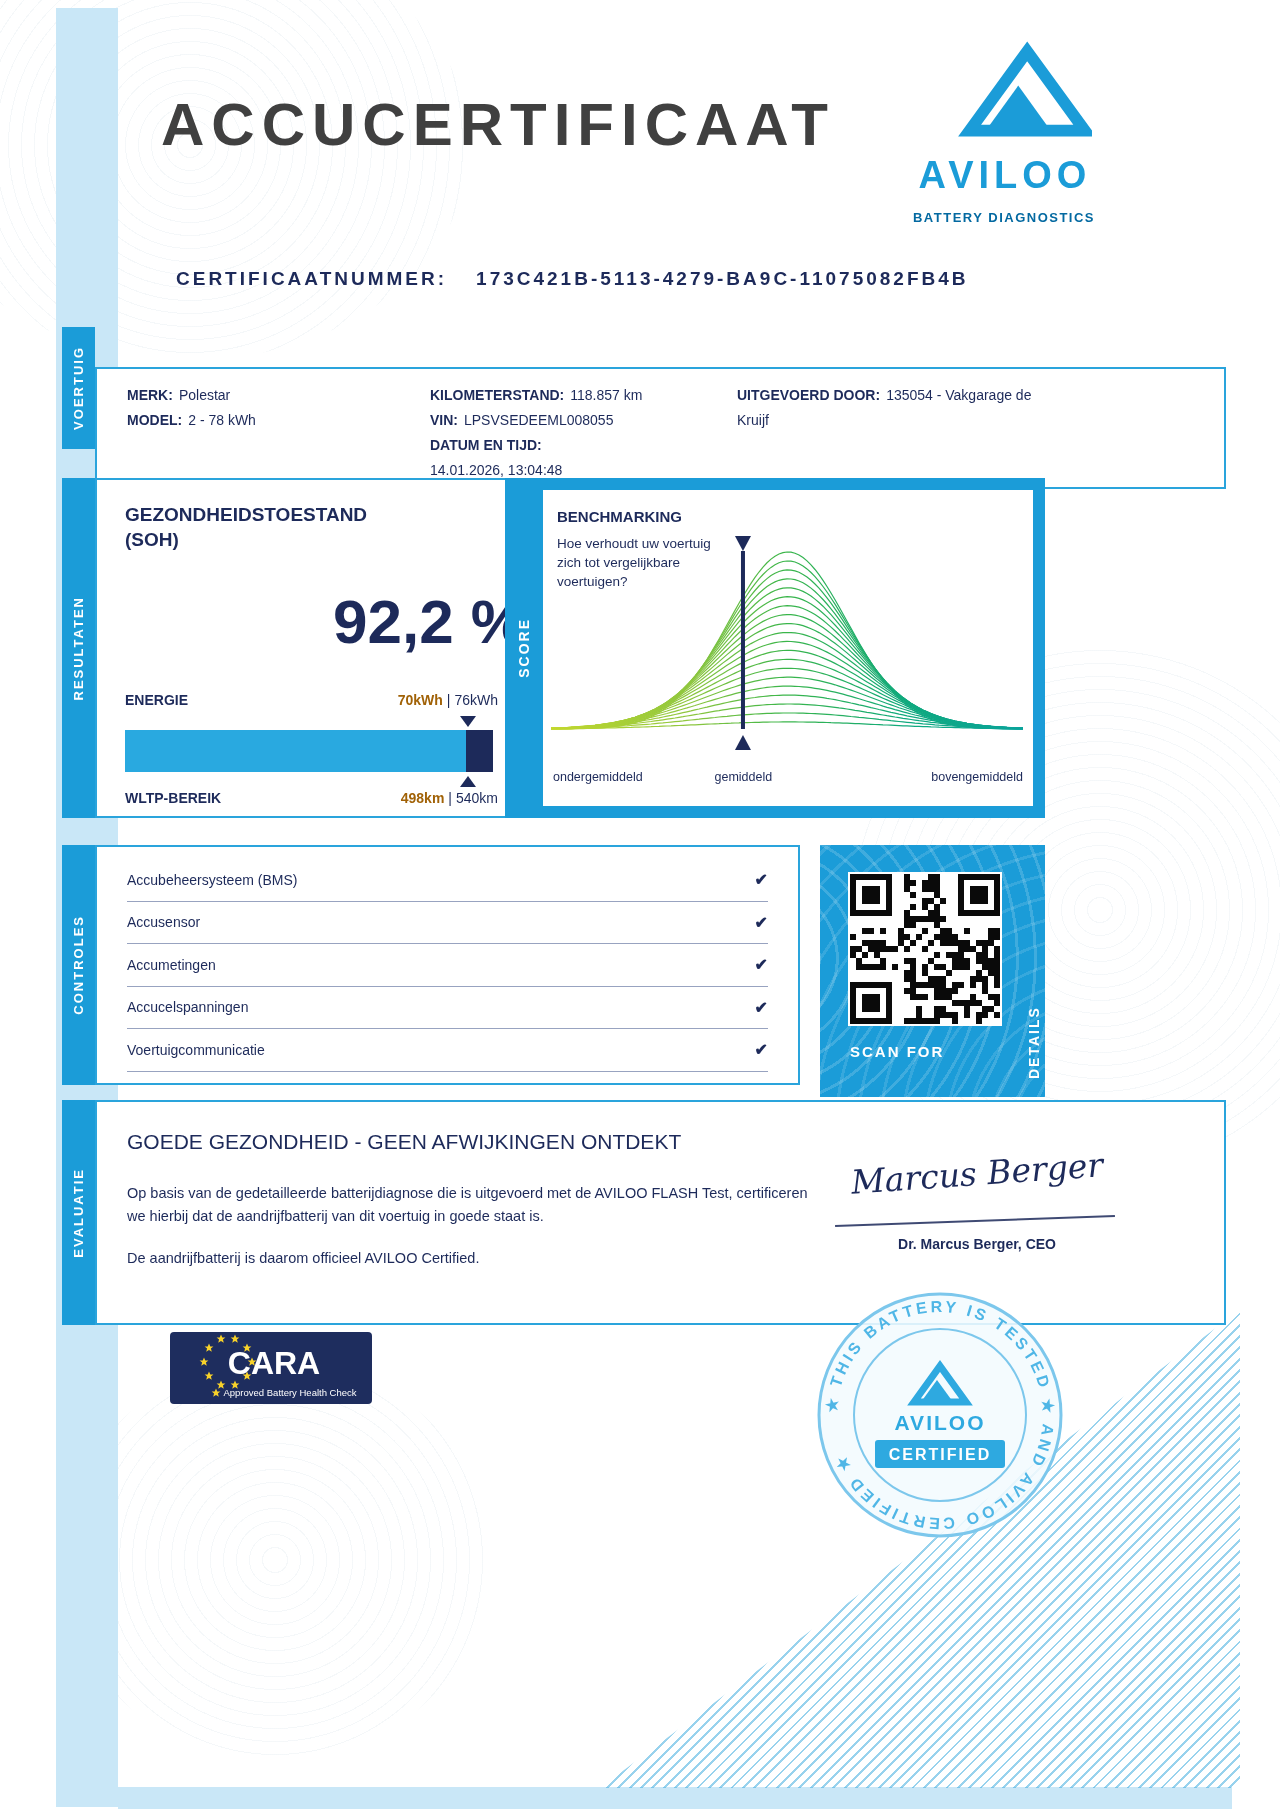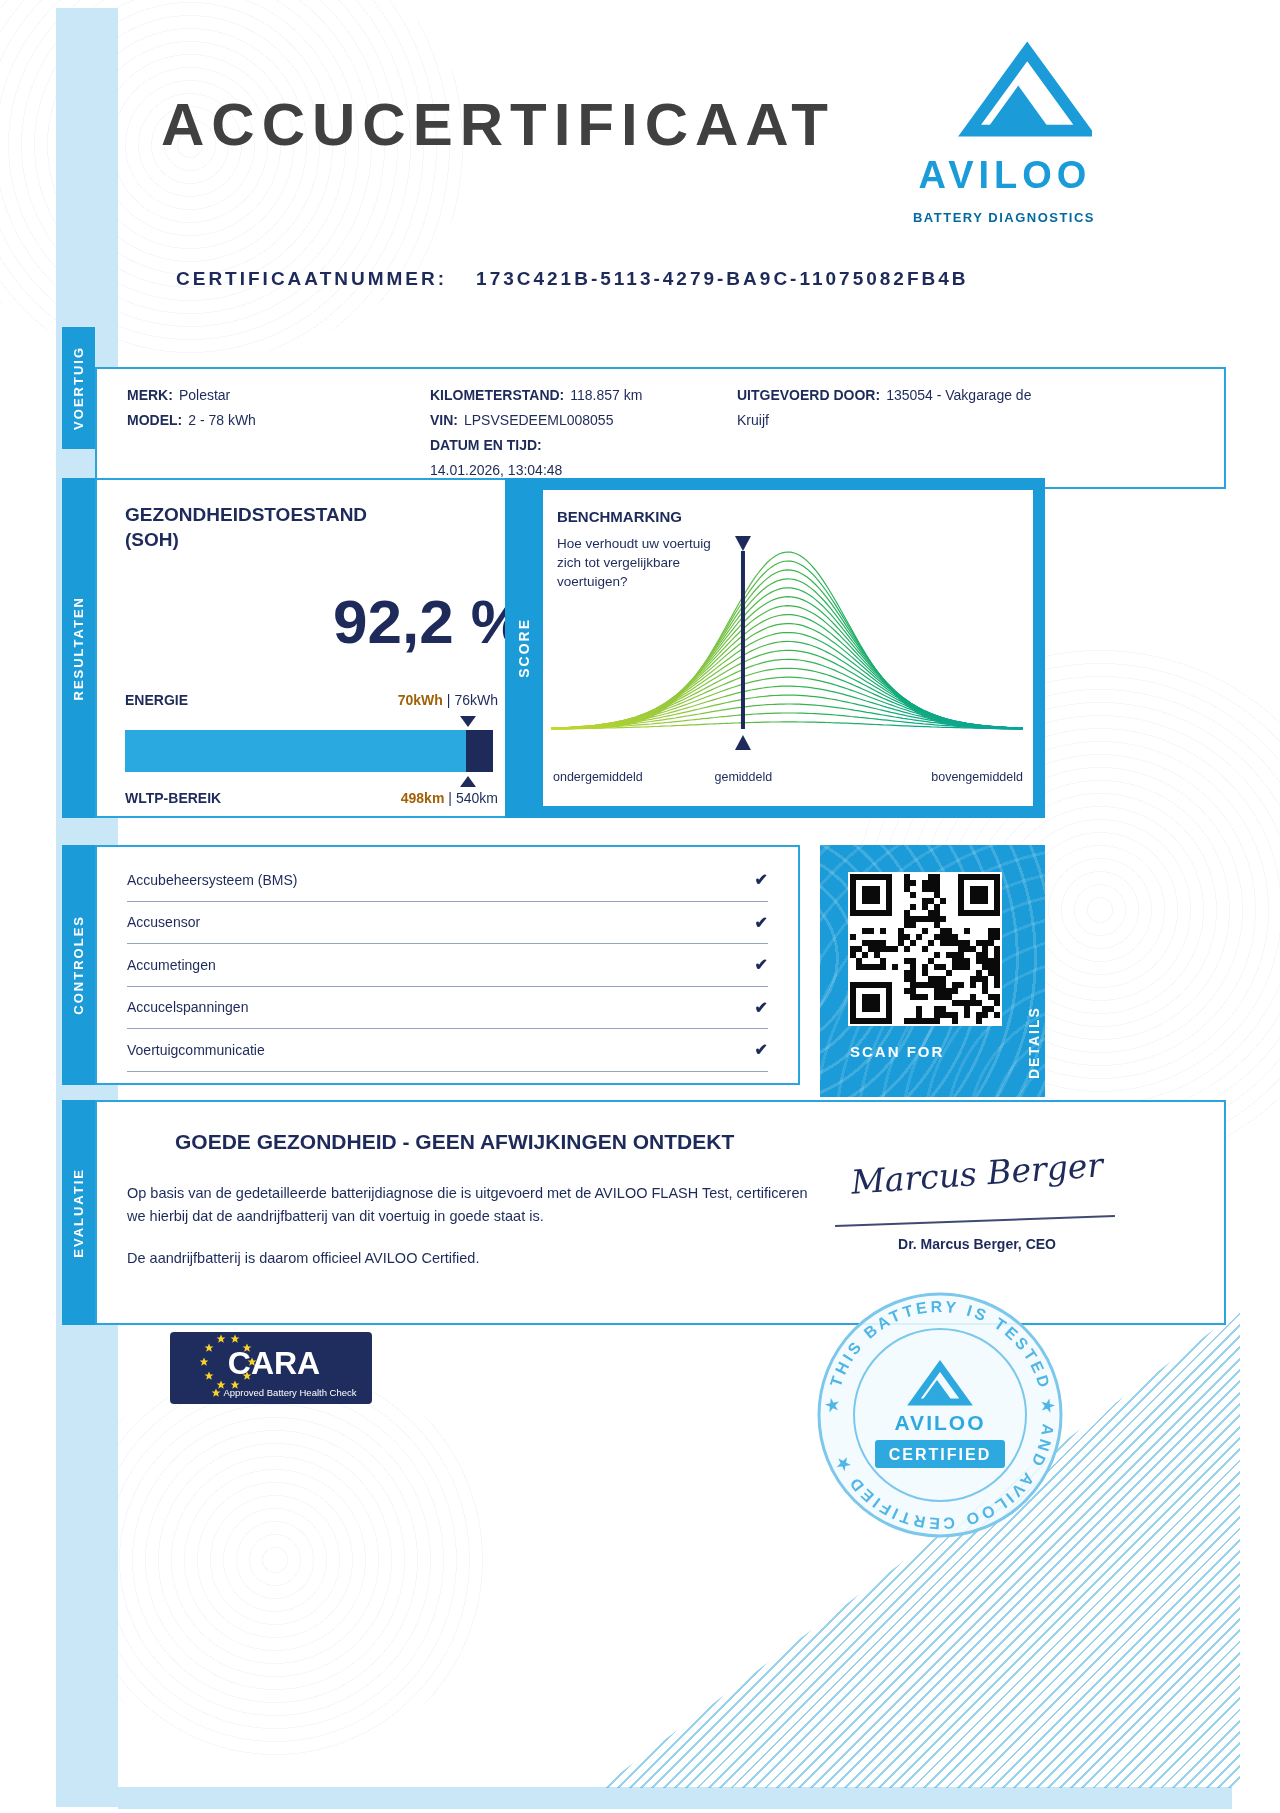--- a/index.html
+++ b/index.html
@@ -64,21 +64,21 @@
   .check-glyph{font-size:16px;font-weight:700;color:#1d2a5a;}
   
   .qr-panel{position:absolute;background-color:#1b9cd8;background-image:
       repeating-radial-gradient(circle at -25% 45%,rgba(255,255,255,0.16) 0 3px,transparent 3px 18px),
       repeating-radial-gradient(circle at 125% 115%,rgba(255,255,255,0.12) 0 3px,transparent 3px 22px);}
   .qr-white{position:absolute;left:28px;top:27px;width:154px;height:154px;background:#fff;padding:2px;}
   .scan-for{position:absolute;left:30px;top:198px;color:#fff;font-weight:800;font-size:15px;letter-spacing:2px;}
   .details-v{position:absolute;right:3px;top:96px;height:138px;color:#fff;font-weight:800;font-size:14px;letter-spacing:2px;
              writing-mode:vertical-rl;transform:rotate(180deg);}
   
-  .eval-title{position:absolute;left:30px;top:28px;font-size:21px;font-weight:700;margin-left:48px;}
+  .eval-title{position:absolute;left:30px;top:28px;font-size:21px;font-weight:400;}
   .eval-p1{position:absolute;left:30px;top:80px;width:690px;font-size:14.5px;line-height:23px;}
   .eval-p2{position:absolute;left:30px;top:148px;font-size:14.5px;}
   .signature{position:absolute;left:730px;top:52px;width:300px;text-align:center;
              font-family:"DejaVu Serif",serif;font-style:italic;font-size:33px;color:#1d2a5a;transform:rotate(-4deg);}
   .sig-line{position:absolute;left:738px;top:118px;width:280px;height:2px;background:#1d2a5a;transform:rotate(-2deg);opacity:.85;}
   .signatory{position:absolute;left:730px;top:134px;width:300px;text-align:center;font-size:14px;font-weight:600;}
   
   .cara{position:absolute;left:170px;top:1332px;width:202px;height:72px;background:#1e2d5e;border-radius:4px;}
   .stamp{position:absolute;left:815px;top:1290px;width:250px;height:250px;z-index:3;}
   .diag-lines{position:absolute;left:600px;top:1310px;width:640px;height:478px;z-index:1;pointer-events:none;

